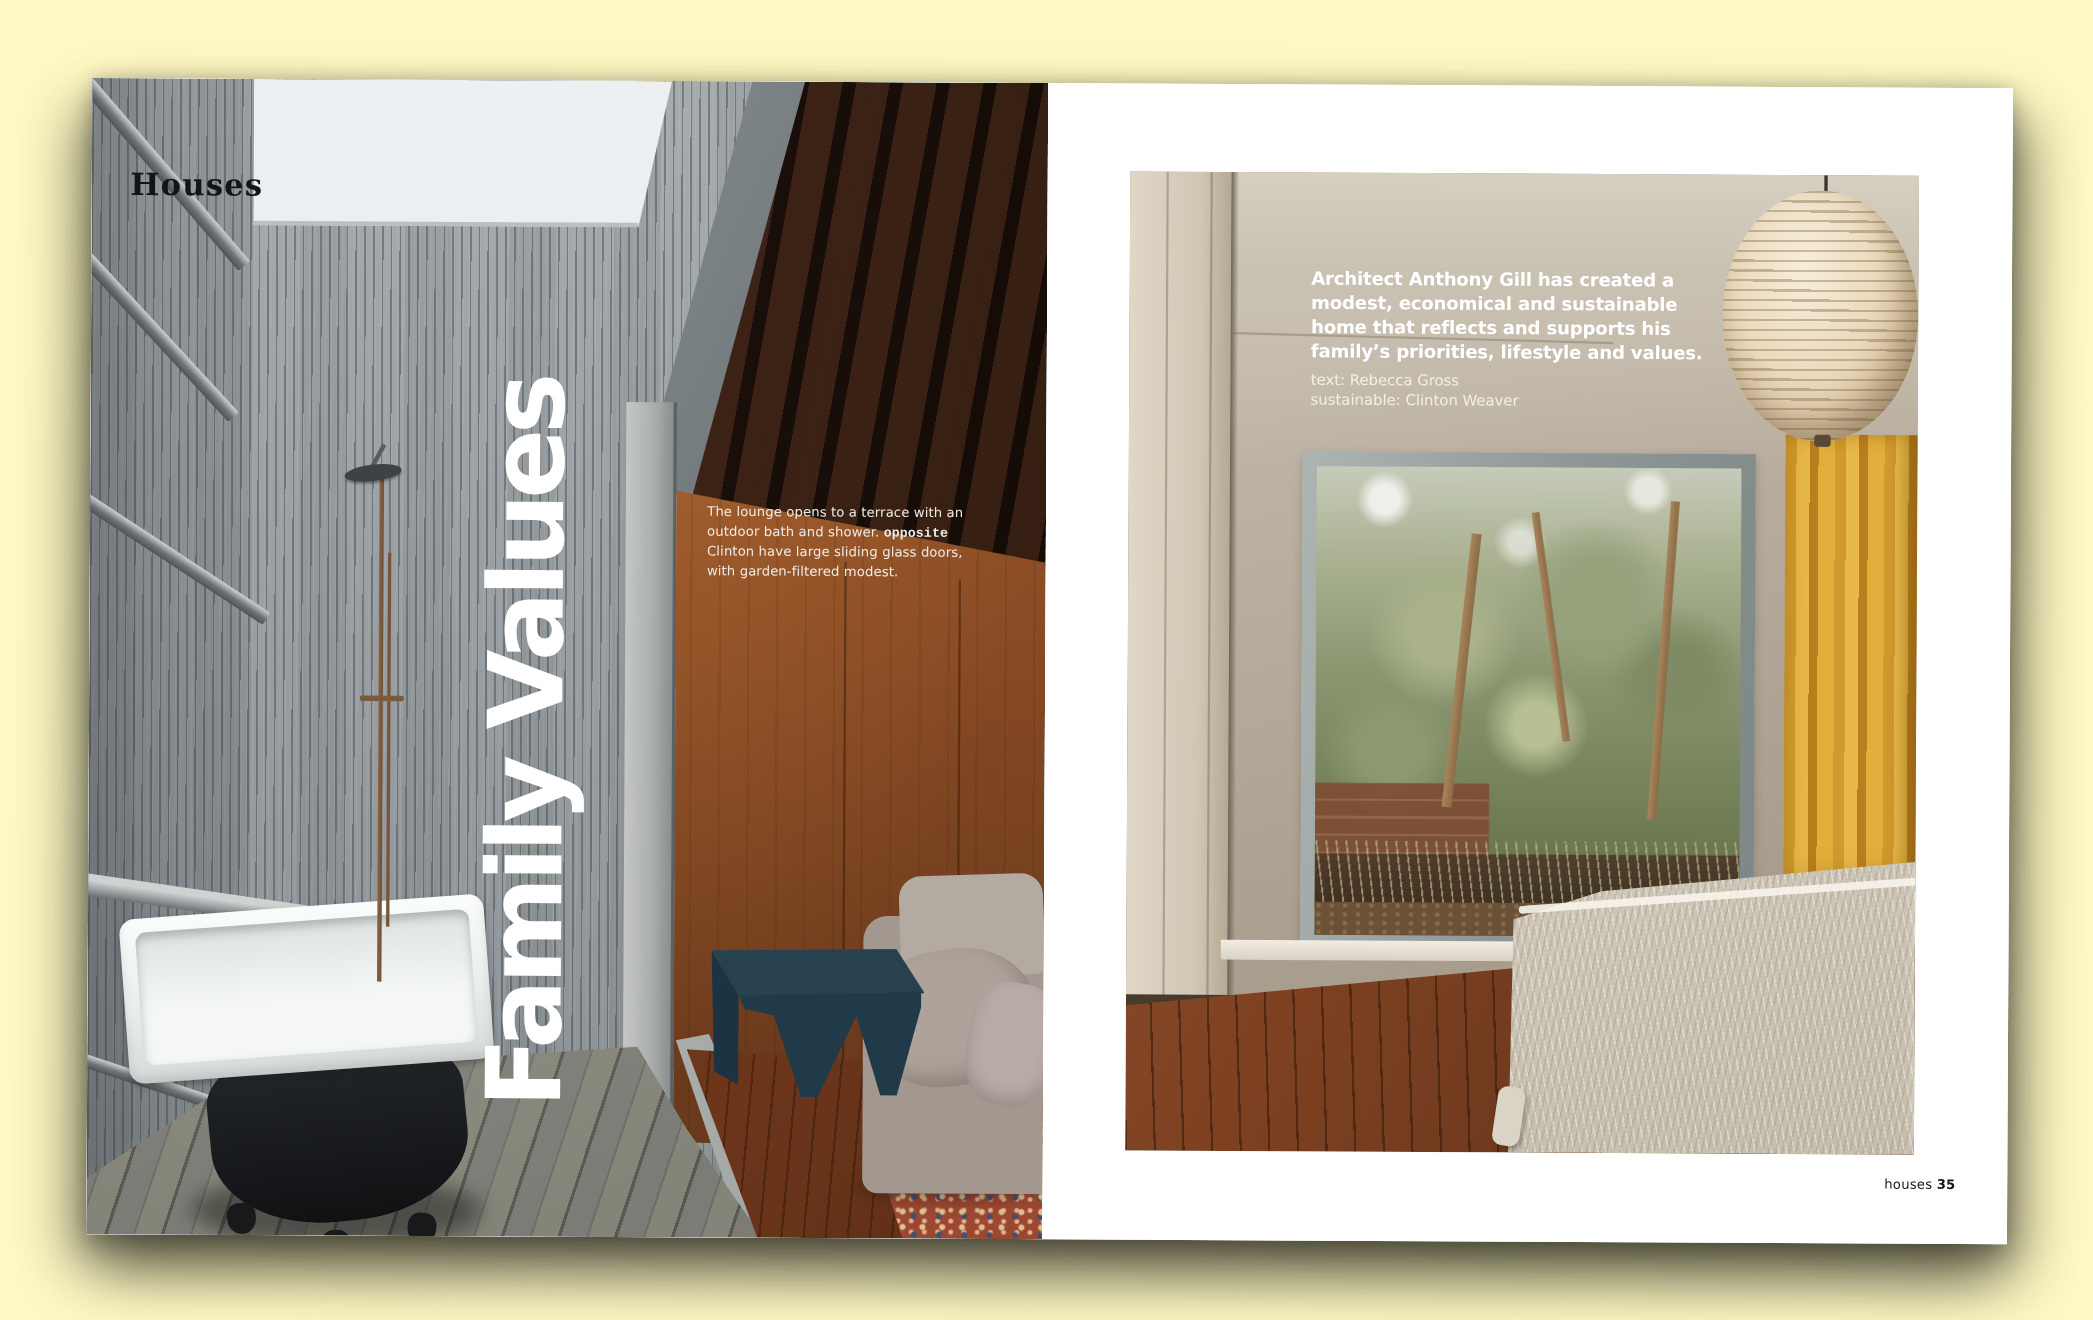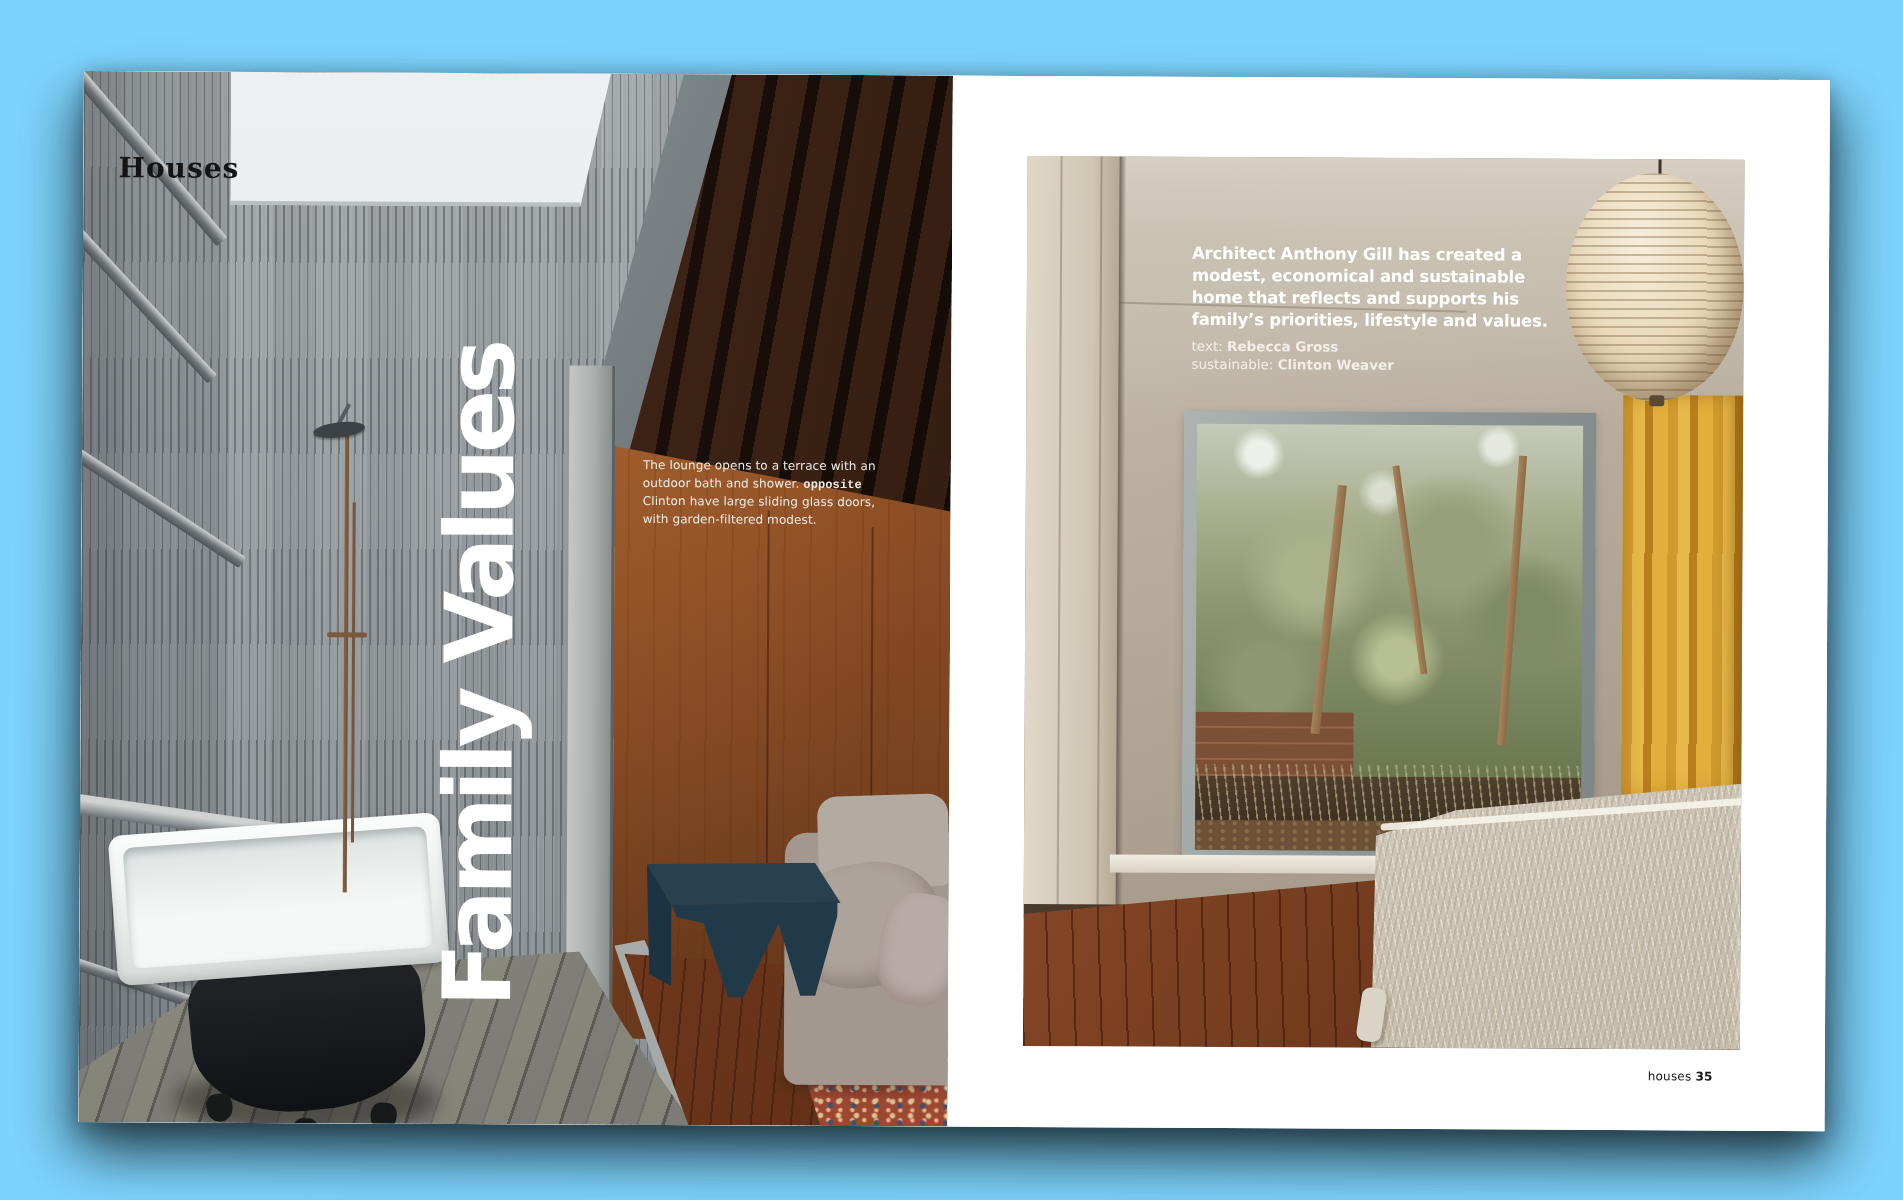--- a/index.html
+++ b/index.html
@@ -1,16 +1,16 @@
 <!DOCTYPE html>
 <html><head>
 <meta charset="utf-8">
 <style>
   html,body{margin:0;padding:0;background:#ffffff;}
-  .stage{position:relative;width:1903px;height:1200px;background:#7dd3fc;overflow:hidden;
+  .stage{position:relative;width:1903px;height:1200px;background:#fef9c3;overflow:hidden;
          font-family:"DejaVu Sans",sans-serif;}
   .spread{position:absolute;left:84px;top:71px;width:1746px;height:1051px;background:#fff;
           transform:rotate(0.3deg);transform-origin:0 0;display:flex;
           box-shadow:0 32px 60px rgba(0,0,0,.42),0 10px 22px rgba(0,0,0,.26),
                      -20px 26px 48px rgba(0,0,0,.20),22px 26px 48px rgba(0,0,0,.20),
                      0 -4px 14px rgba(0,0,0,.08);}
   .page{position:relative;height:100%;overflow:hidden;background:#fff;}
   .page-left{width:869px;}
   .page-right{width:877px;}
 
@@ -167,22 +167,22 @@
       clip-path:polygon(352px 678px,432px 652px,717px 624px,717px 890px,348px 890px);
       box-shadow:inset 0 12px 16px -6px rgba(255,255,255,.85);}
   .rp-bed-edge{position:absolute;left:356px;top:652px;width:366px;height:7px;background:rgba(246,243,234,.92);
       transform:rotate(-4.4deg);border-radius:4px;}
   .rp-bed-tail{position:absolute;left:336px;top:830px;width:25px;height:54px;background:#dad4c7;
       border-radius:9px;transform:rotate(8deg);box-shadow:2px 3px 5px rgba(60,40,25,.4);}
   .rp-intro{position:absolute;left:165px;top:86px;color:#ffffff;font-weight:bold;
       font-size:16.5px;line-height:22px;letter-spacing:-.2px;}
   .rp-intro .ln{white-space:nowrap;}
   .rp-credits{position:absolute;left:165px;top:180px;color:#f2efe9;font-size:13.5px;line-height:18px;}
-  .rp-credits .nm{font-weight:bold;}
-  .folio{position:absolute;left:700px;top:990px;width:130px;font-size:12px;
+  .rp-credits .nm{font-weight:normal;}
+  .folio{position:absolute;left:700px;top:990px;width:130px;text-align:right;font-size:12px;
       color:#161616;letter-spacing:.2px;}
   .folio .num{font-weight:bold;}
 </style>
 </head>
 <body>
 
 <div class="stage">
   <div class="spread">
 
     <div class="page page-left">

